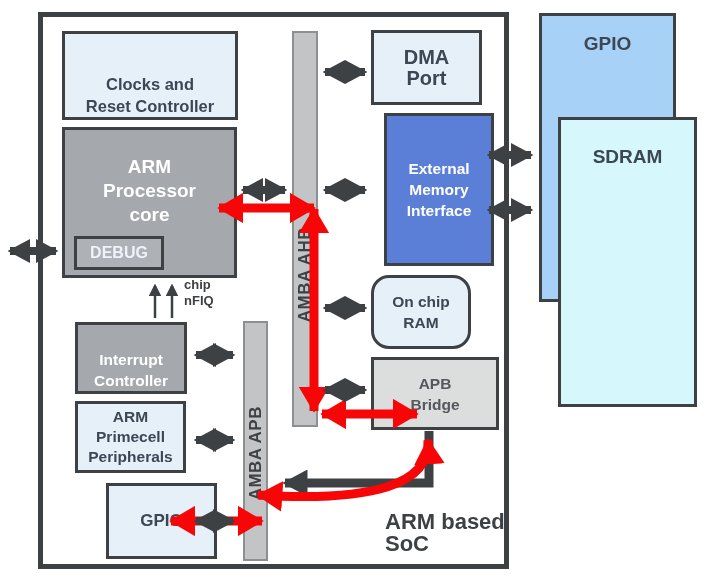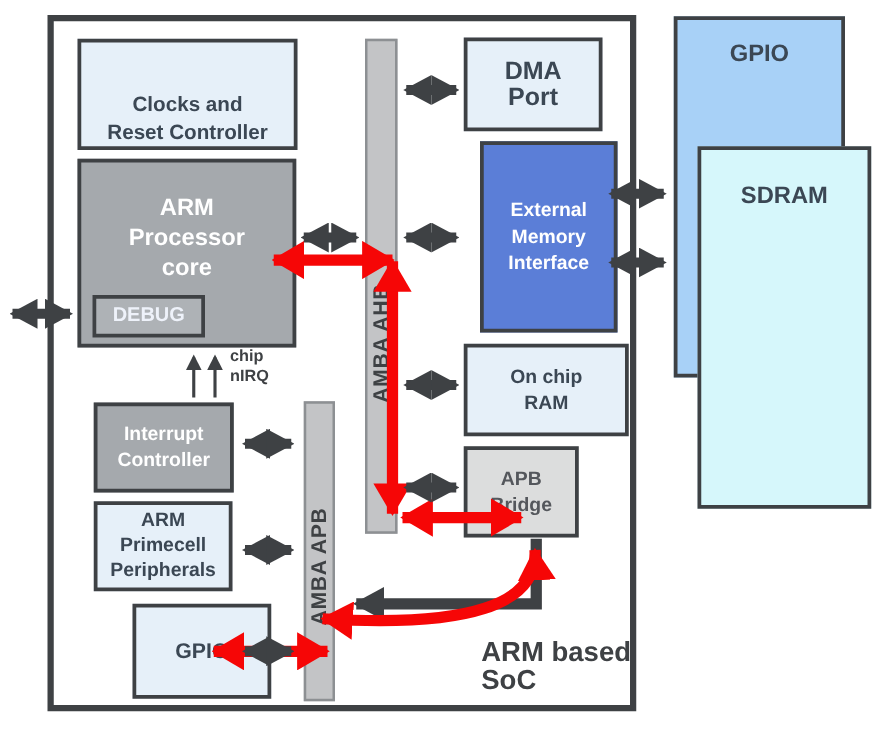--- a/index.html
+++ b/index.html
@@ -15,28 +15,28 @@
   .light{background:#e6f0f9;color:#3b4754;}
   .gray{background:#a5a9ad;color:#ffffff;}
   
   #soc-outline{position:absolute;left:38px;top:12px;width:471px;height:557px;
     box-sizing:border-box;border:5px solid #3e4144;background:transparent;}
   #clocks{left:62px;top:31px;width:176px;height:89px;font-size:16.5px;line-height:22px;align-items:flex-end;}
   #core{left:62px;top:127px;width:175px;height:151px;font-size:19px;line-height:24px;
     align-items:flex-start;padding-top:25px;}
   #debug{left:9px;top:106px;width:90px;height:34px;position:absolute;
     background:#aeb2b6;color:#eef2fa;font-size:16px;border-width:3px;}
-  #interrupt{left:75px;top:322px;width:112px;height:72px;font-size:15.5px;line-height:21px;}
+  #interrupt{left:75px;top:322px;width:112px;height:72px;font-size:15.5px;line-height:21px;align-items:flex-end;}
   #primecell{left:75px;top:401px;width:111px;height:72px;font-size:15.5px;line-height:20px;}
   #gpio{left:74px;top:483px;width:111px;height:76px;font-size:17px;margin-left:32px;}
   #dma{left:371px;top:30px;width:111px;height:75px;font-size:20px;line-height:21px;}
   #emi{left:372px;top:113px;width:110px;height:153px;background:#5b7ed7;color:#ffffff;
     font-size:15.5px;line-height:21px;margin-left:12px;}
-  #ram{left:371px;top:275px;width:132px;height:74px;font-size:15.5px;line-height:21px;}
-  #bridge{left:371px;top:357px;width:92px;height:73px;background:#dcdddd;color:#54575c;
+  #ram{left:371px;top:275px;width:100px;height:74px;font-size:15.5px;line-height:21px;border-radius:18px;}
+  #bridge{left:371px;top:357px;width:128px;height:73px;background:#dcdddd;color:#54575c;
     font-size:15.5px;line-height:21px;}
   #flash{left:539px;top:13px;width:137px;height:289px;background:#a8d1f7;color:#3b4754;
     font-size:19px;align-items:flex-start;padding-top:17px;}
   #sdram{left:558px;top:117px;width:139px;height:290px;background:#d6f7fb;color:#3b4754;
     font-size:19px;align-items:flex-start;padding-top:26px;}
   
   .bus{
     position:absolute;box-sizing:border-box;background:#c3c4c6;border:2px solid #8d9093;
     display:flex;flex-direction:column;align-items:center;justify-content:center;
   }
@@ -112,21 +112,21 @@
   <div class="box light" id="ram">
     <span class="lbl">On chip
 RAM</span>
   </div>
   <div class="box" id="bridge">
     <span class="lbl">APB
 Bridge</span>
   </div>
 
   <span id="sig-irq">chip</span>
-  <span id="sig-fiq">nIRQ</span>
+  <span id="sig-fiq">nFIQ</span>
 
   <div id="caption">ARM based
 SoC</div>
 
   <svg id="arrows" width="712" height="585" viewBox="0 0 712 585">
     <defs>
       <marker id="kb" orient="auto-start-reverse" markerUnits="strokeWidth" markerWidth="2.8" markerHeight="3" refX="2.5" refY="1.5" viewBox="0 0 2.8 3">
         <path d="M0,0 L2.8,1.5 L0,3 Z" fill="#3e4144"></path>
       </marker>
       <marker id="kr" orient="auto-start-reverse" markerUnits="strokeWidth" markerWidth="2.9" markerHeight="3.4" refX="2.7" refY="1.7" viewBox="0 0 2.9 3.4">

